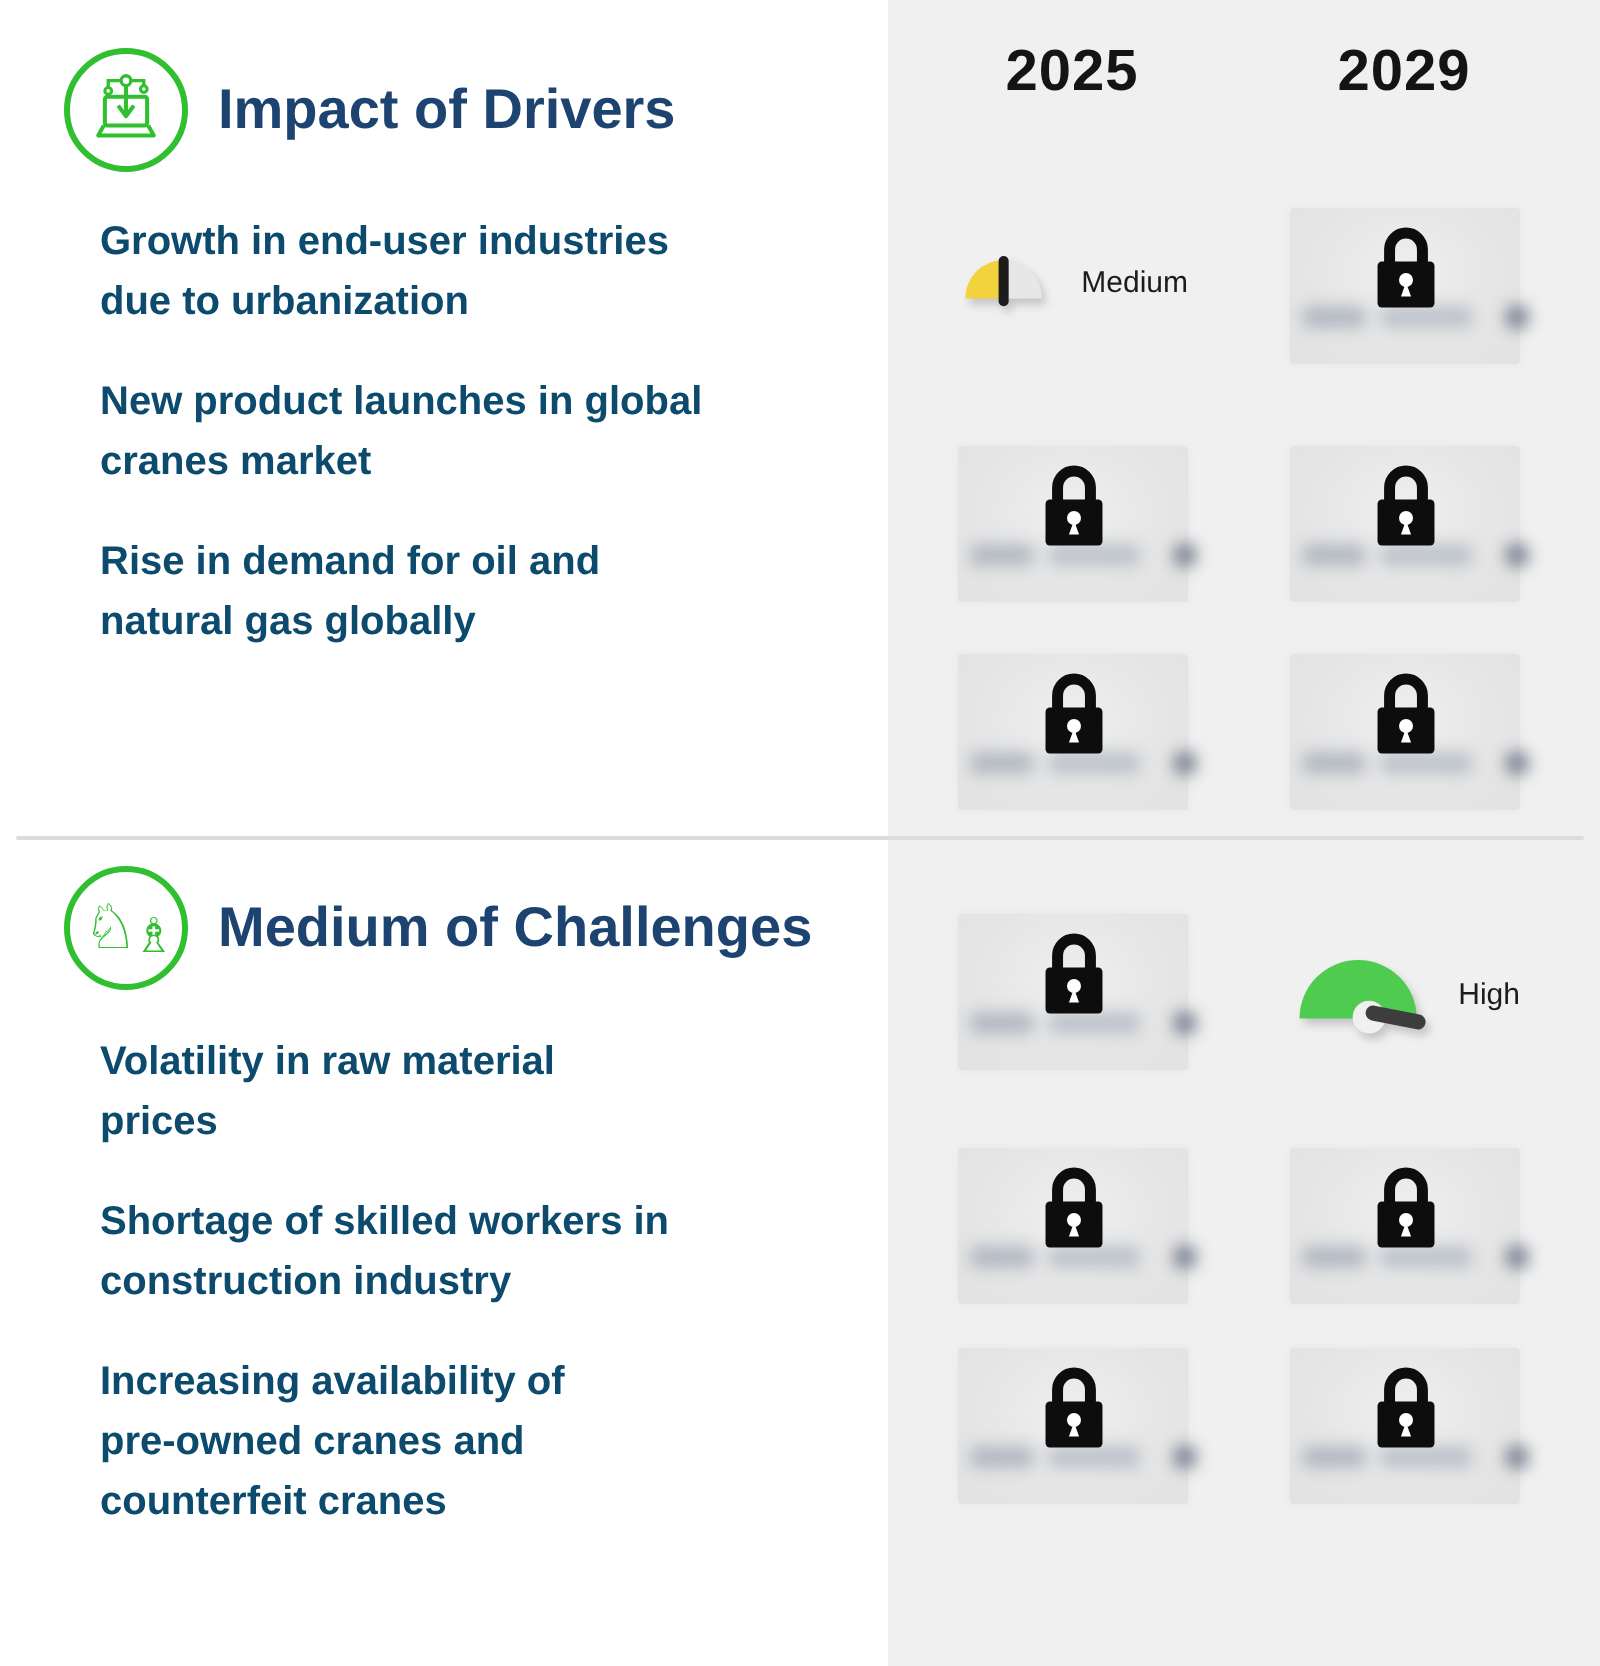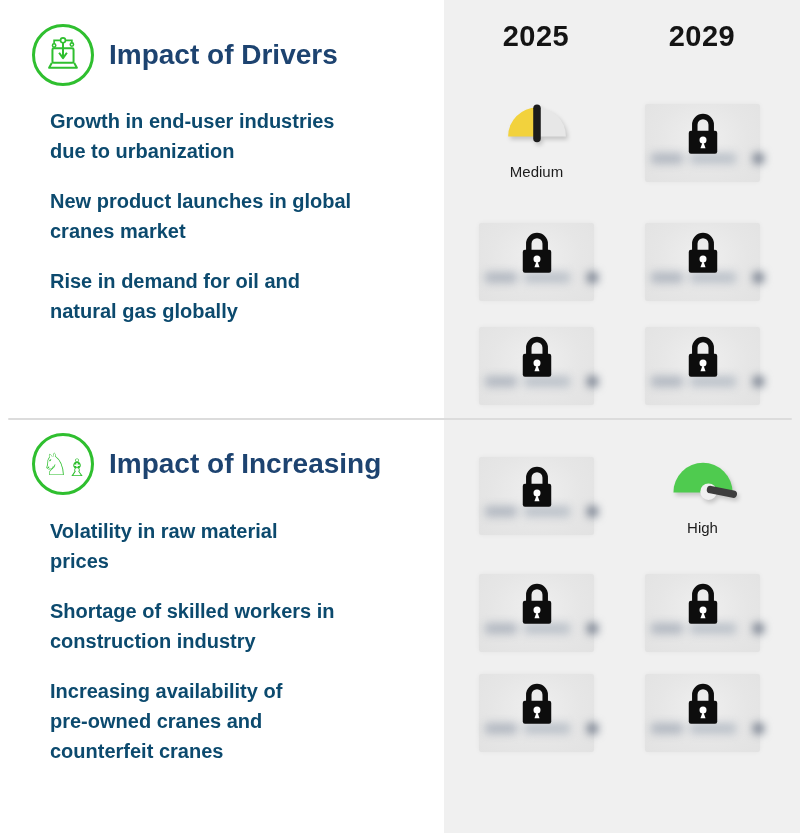--- a/index.html
+++ b/index.html
@@ -22,21 +22,21 @@
                 border-radius: 2px; box-shadow: 0 0 5px rgba(0,0,0,0.05); cursor: pointer; }
   .locked-box .lock-svg { position: absolute; left: 50%; top: 7px; transform: translateX(-50%); }
   .blur-line { position: absolute; left: 6px; right: -4px; top: 48px; height: 13px;
                display: flex; align-items: center; gap: 7px; filter: blur(4px); }
   .blur-line .blob { height: 11px; border-radius: 3px; }
   .blob.b1 { width: 32px; background: #a2aab6; opacity: 0.75; }
   .blob.b2 { width: 46px; background: #aeb5c0; opacity: 0.75; }
   .blob.b3 { width: 11px; background: #6d7787; opacity: 0.9; margin-left: auto; }
 
   
-  .gauge-cell { display: flex; flex-direction: column; align-items: center; gap: 16px; }
+  .gauge-cell { display: flex; flex-direction: row; align-items: center; gap: 16px; }
   .gauge-svg { filter: drop-shadow(2px 3px 2px rgba(0,0,0,0.18)); }
   .gauge-label { margin-top: 1px; font-size: 15px; font-weight: 500; color: #1c1c1c; }
 
   
   .left-panel { position: absolute; left: 0; top: 0; width: 376px; height: 833px; background: #ffffff; }
   .section-header { position: absolute; left: 32px; display: flex; align-items: center; gap: 15px; }
   .icon-circle { width: 62px; height: 62px; border: 3px solid #2fbf2f; border-radius: 50%;
                  display: flex; align-items: center; justify-content: center; flex: 0 0 auto; }
   .section-title { font-size: 28px; font-weight: 700; color: #1d4370; white-space: nowrap; }
   .chess-glyphs { color: #2fbf2f; line-height: 1; letter-spacing: -3px; display: flex; align-items: flex-end; }
@@ -239,21 +239,21 @@
     <div class="impact-item" style="top:266px">Rise in demand for oil and
 natural gas globally</div>
 
     <div class="section-header" style="top:433px">
       <div class="icon-circle">
         <div class="chess-glyphs">
             <span class="knight">♘</span>
             <span class="bishop">♗</span>
           </div>
       </div>
-      <div class="section-title">Impact of Increasing</div>
+      <div class="section-title">Medium of Challenges</div>
     </div>
 
     <div class="impact-item" style="top:596px">Shortage of skilled workers in
 construction industry</div>
     <div class="impact-item" style="top:516px">Volatility in raw material
 prices</div>
     <div class="impact-item" style="top:676px">Increasing availability of
 pre-owned cranes and
 counterfeit cranes</div>
   </div>

